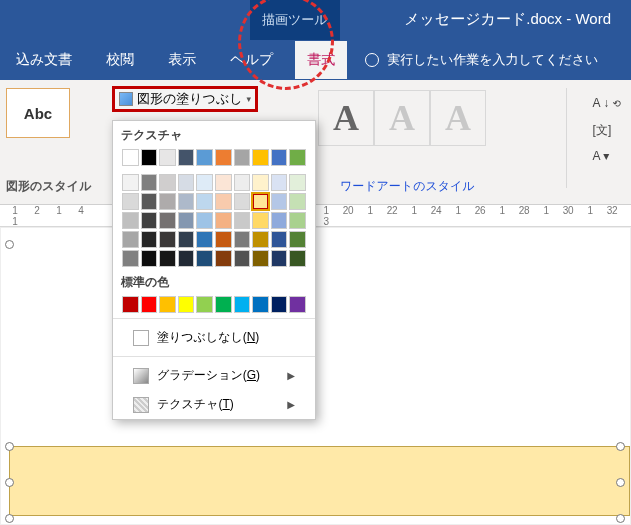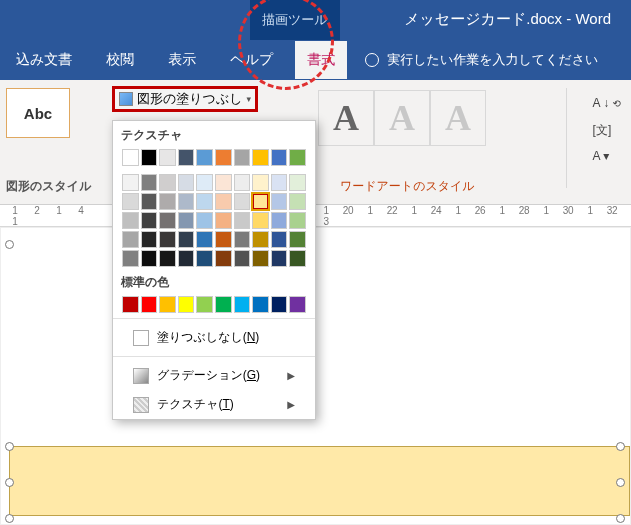--- a/index.html
+++ b/index.html
@@ -16,21 +16,21 @@
   .ribbon { background: #f3f2f1; border-bottom: 1px solid #d0d0d0; position: relative; height: 125px; }
   .styles-group { position: absolute; left: 6px; top: 8px; font-weight: bold; }
   .abc-box { width: 64px; height: 50px; border: 1.5px solid #e0a860; background: #fff; display: flex; align-items: center; justify-content: center; font-size: 15px; color: #333; }
   .group-label { font-size: 12px; color: #555; margin-top: 40px; }
   .fill-button { position: absolute; left: 112px; top: 6px; border: 3px solid #c00000; background: #f5f5f5; padding: 1px 4px; display: flex; align-items: center; font-size: 13px; height: 26px; z-index: 20; }
   .fill-button .bucket { width: 14px; height: 14px; background: linear-gradient(135deg,#7ab8f5,#4a90d9); margin-right: 4px; border: 1px solid #888; }
   .fill-button .dd { margin-left: 4px; font-size: 9px; color: #555; }
   .wordart-area { position: absolute; left: 318px; top: 10px; display: flex; gap: 0; }
   .wa { width: 56px; height: 56px; border: 1px solid #d8d8d8; display: flex; align-items: center; justify-content: center; font-size: 36px; font-weight: bold; color: #c8c8c8; font-family: "Times New Roman", serif; }
   .wa.first { color: #666; }
-  .wordart-label { position: absolute; left: 340px; top: 98px; font-size: 12px; color: #c2410c; }
+  .wordart-label { position: absolute; left: 340px; top: 98px; font-size: 12px; color: #1d4ed8; }
   .side-btns { position: absolute; right: 10px; top: 10px; font-size: 12px; color: #444; line-height: 26px; }
   .side-sep { position: absolute; right: 64px; top: 8px; width: 1px; height: 100px; background: #d8d8d8; }
   .ruler { height: 22px; background: #fff; border-bottom: 1px solid #d8d8d8; font-size: 10px; color: #777; display: flex; align-items: center; padding-left: 4px; letter-spacing: -0.2px; position: relative; }
   .ruler .seg { width: 22px; display: inline-block; text-align: center; }
   .doc-area { position: relative; background: #fff; height: 298px; border: 1px solid #eee; }
   .shape-rect { position: absolute; left: 8px; top: 218px; right: 0; height: 70px; background: #ffe9a8; border: 1px solid #bfa24a; }
   .handle { position: absolute; width: 9px; height: 9px; background: #fff; border: 1px solid #777; border-radius: 50%; z-index: 5; }
   .dropdown { position: absolute; left: 112px; top: 120px; width: 204px; background: #fff; border: 1px solid #c8c8c8; box-shadow: 3px 3px 10px rgba(0,0,0,0.3); z-index: 40; font-size: 12px; }
   .dd-section-label { padding: 6px 8px 4px; font-weight: bold; color: #444; font-size: 12px; }
   .swatch-row { display: flex; padding: 0 8px; }

